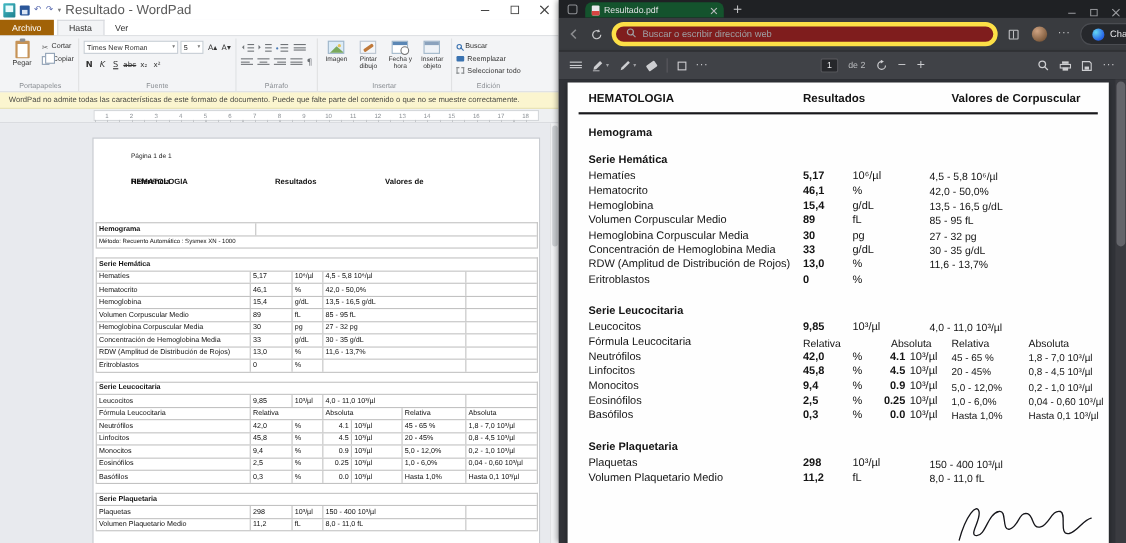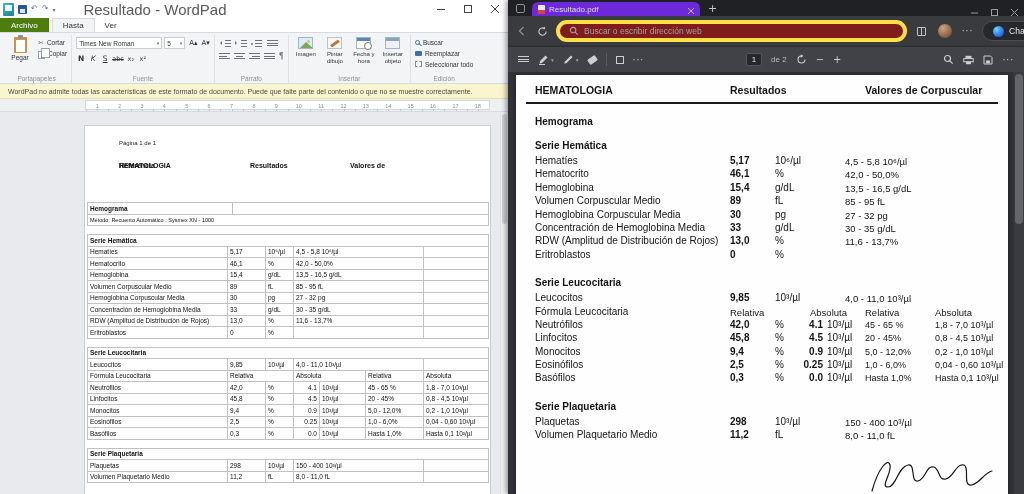--- a/index.html
+++ b/index.html
@@ -10,25 +10,25 @@
 
   
   .wp{position:absolute;left:0;top:0;width:508px;height:494px;background:#f3f4f6;overflow:hidden}
   .wp-titlebar{height:18px;background:#ffffff;display:flex;align-items:center;padding-left:3px;gap:4px}
   .wp-appicon{width:11px;height:13px;border-radius:1px;background:linear-gradient(135deg,#41bac4,#1d7f8e);position:relative;flex:0 0 auto}
   .wp-appicon::after{content:"";position:absolute;left:2px;top:2px;right:2px;height:6px;background:#e8fbfd}
   .ic-save{width:9px;height:9px;background:#2b579a;position:relative;border-radius:1px}
   .ic-save::after{content:"";position:absolute;left:2px;bottom:1px;width:5px;height:4px;background:#dce6f4}
   .qat-btn{font-size:8px;color:#5a6bb0;line-height:10px}
   .qat-caret{font-size:6px;color:#777}
-  .wp-title{color:#5a5a5a;font-size:15px;margin-left:24px;white-space:nowrap}
+  .wp-title{color:#5a5a5a;font-size:12px;margin-left:0;white-space:nowrap}
   .winbtns{margin-left:auto;display:flex;height:100%}
   .winbtn{width:27px;height:100%;display:flex;align-items:center;justify-content:center}
   .wp-tabsrow{height:15px;background:#ffffff;border-bottom:1px solid #d8dade;display:flex;font-size:8px}
-  .tab-archivo{background:#4d7c0f;color:#fff;padding:0 11px;display:flex;align-items:center}
+  .tab-archivo{background:#a16207;color:#fff;padding:0 11px;display:flex;align-items:center}
   .tab-inicio{background:#f3f4f6;border:1px solid #d8dade;border-bottom:none;margin-left:3px;padding:0 10px;display:flex;align-items:center;color:#333}
   .tab-ver{padding:0 10px;display:flex;align-items:center;color:#333}
   .wp-ribbon{height:51px;background:#f3f4f6;border-bottom:1px solid #d8dade;display:flex;padding:2px 0 0 2px}
   .grp{display:flex;flex-direction:column;border-right:1px solid #e0e1e3;padding:2px 4px 1px 4px}
   .grp-label{text-align:center;color:#8b8f94;font-size:6.5px;margin-top:auto;padding-top:1px}
   .grp-body{display:flex;gap:4px}
   .paste-btn{display:flex;flex-direction:column;align-items:center;width:28px;gap:1px;font-size:6.5px;color:#333}
   .ic-clip{width:13px;height:16px;background:#c69357;border-radius:1px;position:relative}
   .ic-clip::before{content:"";position:absolute;left:2px;top:3px;right:2px;bottom:1px;background:#fff}
   .ic-clip::after{content:"";position:absolute;left:4px;top:-2px;width:5px;height:3px;background:#8c8f94;border-radius:1px}
@@ -110,21 +110,21 @@
   .wabs{width:26px;justify-content:flex-end}.wabsu{width:46px}.wrr{width:58px}.wra{width:64px}
   .wf1{width:140px}.wf2{width:66px}.wf3{width:72px}.wf4{width:58px}.wf5{width:64px}
   .whg1{width:145px}.whg2{width:255px}.wfull{width:400px}
   .wp-vscroll{position:absolute;right:0;top:0;bottom:0;width:8px;background:#f2f3f5;border-left:1px solid #e0e1e3}
   .wp-vthumb{margin:2px 1px 0 1px;height:110px;background:#cdd0d4;border-radius:3px}
 
   
   .edge{position:absolute;left:508px;top:0;width:516px;height:494px;background:#1f2124;overflow:hidden;box-shadow:-2px 0 5px rgba(0,0,0,.4)}
   .e-tabbar{height:16px;display:flex;align-items:flex-end;padding-left:6px;position:relative;background:#1f2124}
   .tab-actions{width:9px;height:9px;margin:0 7px 3px 2px;border:1px solid #8d8f93;border-radius:2px}
-  .e-tab{width:168px;height:14px;background:#6d28d9;border-radius:6px 6px 0 0;display:flex;align-items:center;gap:4px;padding:0 6px}
+  .e-tab{width:126px;height:14px;background:#14532d;border-radius:6px 6px 0 0;display:flex;align-items:center;gap:4px;padding:0 6px}
   .fav{width:7px;height:9px;background:#e9eaee;position:relative;border-radius:1px;flex:0 0 auto}
   .fav::after{content:"";position:absolute;left:0;right:0;bottom:0;height:4px;background:#d64541}
   .tab-label{font-size:8px;color:#dfe0e2;flex:1;white-space:nowrap;overflow:hidden}
   .newtab{color:#c7c8cb;font-size:11px;margin:0 0 2px 8px;line-height:10px}
   .e-winbtns{position:absolute;right:6px;top:2px;display:flex;gap:13px;align-items:center}
   .e-addrrow{height:30px;background:#393b3f;display:flex;align-items:center;padding:0 6px;gap:6px;overflow:hidden}
   .nav-ic{width:15px;display:flex;justify-content:center;flex:0 0 auto}
   .pill{flex:1;height:22px;background:#7f1d1d;border:4px solid #fde047;border-radius:11px;display:flex;align-items:center;padding:0 9px;gap:5px;min-width:0}
   .pill-text{font-size:8.5px;color:#9fa1a5;white-space:nowrap;overflow:hidden}
   .addr-ic{width:17px;display:flex;justify-content:center;align-items:center;flex:0 0 auto}

